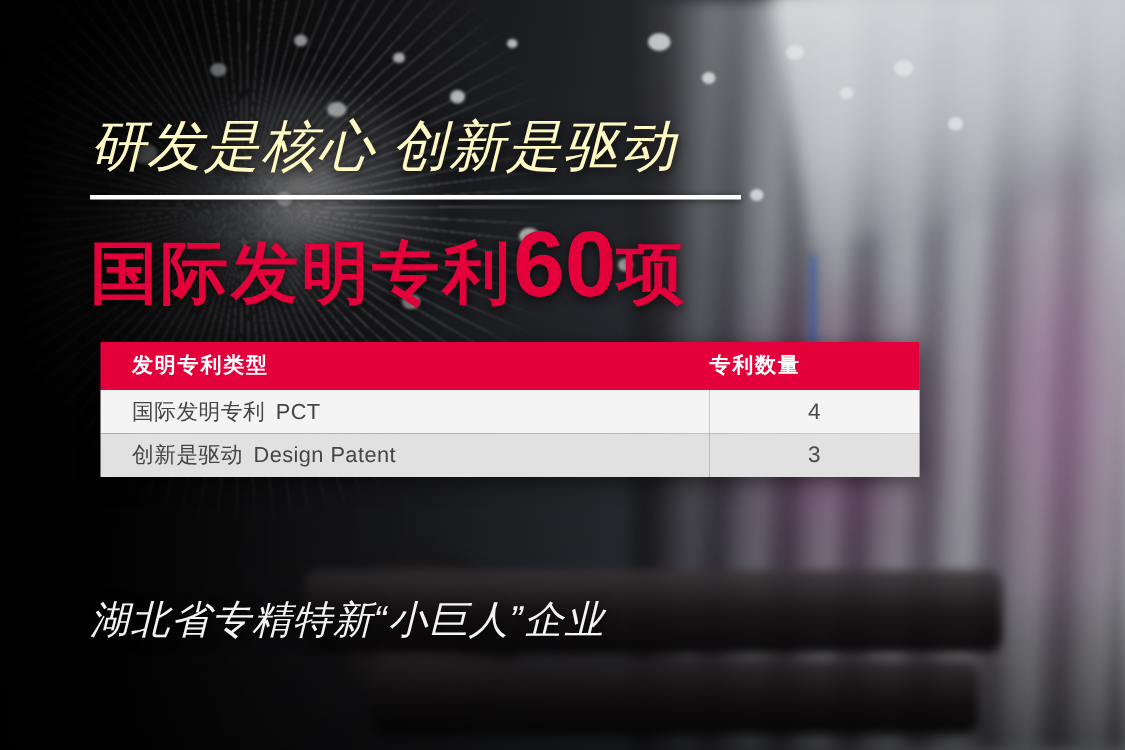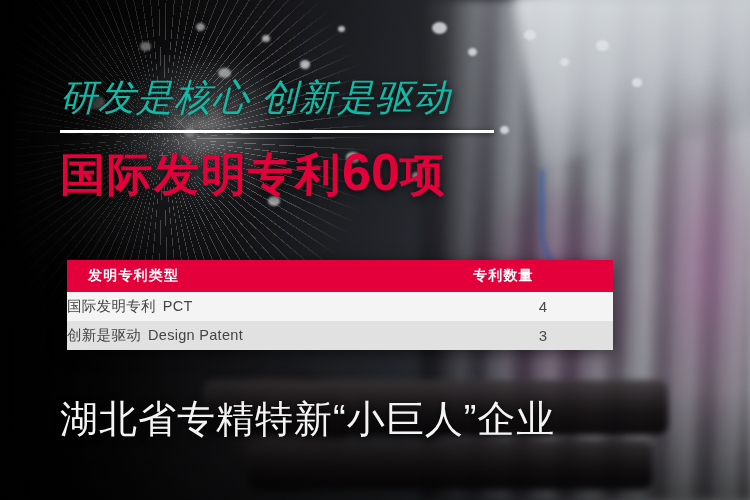--- a/index.html
+++ b/index.html
@@ -129,21 +129,21 @@
 
   
   .content { position: absolute; inset: 0; }
 
   .headline-white {
     position: absolute;
     left: 60px;
     top: 79px;
     font-size: 37px;
     line-height: 1;
-    color: #14b8a6;
+    color: #fef9c3;
     font-style: italic;
     font-weight: 400;
     letter-spacing: 1px;
     white-space: nowrap;
     text-shadow: 0 2px 7px rgba(0,0,0,0.85);
   }
   .headline-rule {
     position: absolute;
     left: 60px;
     top: 130px;
@@ -158,72 +158,72 @@
     top: 146px;
     font-size: 45px;
     line-height: 1;
     color: #e4003a;
     font-weight: 700;
     letter-spacing: 2px;
     white-space: nowrap;
     text-shadow: 0 2px 8px rgba(0,0,0,0.7);
   }
   .headline-red .num {
-    font-size: 52px;
+    font-size: 62px;
     letter-spacing: 0px;
     font-weight: 700;
   }
 
   
   .patent-table {
     position: absolute;
     left: 67px;
     top: 228px;
     width: 546px;
     border-collapse: collapse;
     table-layout: fixed;
     box-shadow: 0 3px 14px rgba(0,0,0,0.55);
-    margin-top: 32px;
   }
   .patent-table th {
     background: #e4003a;
     color: #ffffff;
     font-size: 14px;
     font-weight: 700;
     letter-spacing: 1.2px;
     height: 32px;
     padding: 0;
   }
   .patent-table th.col-type { text-align: left; padding-left: 21px; }
   .patent-table th.col-count { text-align: left; width: 140px; }
   .patent-table td {
     font-size: 14.5px;
     color: #454545;
     height: 29px;
     padding: 0;
     letter-spacing: 0.3px;
   }
-  .patent-table td.cell-type { text-align: left; }
+  .patent-table td.cell-type { text-align: left; padding-left: 21px; }
   .patent-table td.cell-count { text-align: center; color: #4a4a4a; font-size: 15px; }
   .patent-table tbody tr:nth-child(odd)  { background: #f4f4f4; }
   .patent-table tbody tr:nth-child(even) { background: #e1e1e1; }
   .cell-type .cn { margin-right: 7px; }
   .cell-type .en { }
 
   .tagline {
     position: absolute;
     left: 60px;
     top: 400px;
-    font-size: 38px;
+    font-size: 26px;
     line-height: 1;
     color: #f4f4f4;
     font-weight: 400;
     letter-spacing: 1px;
     white-space: nowrap;
     text-shadow: 0 2px 9px rgba(0,0,0,0.9);
+    font-style: italic;
   }
 </style>
 </head>
 <body>
 
 <div id="poster">
 
   <div class="bg-layer bg-base"></div>
   <div class="bg-layer bg-machine-right"></div>
   <div class="bg-layer bg-duct"></div>

